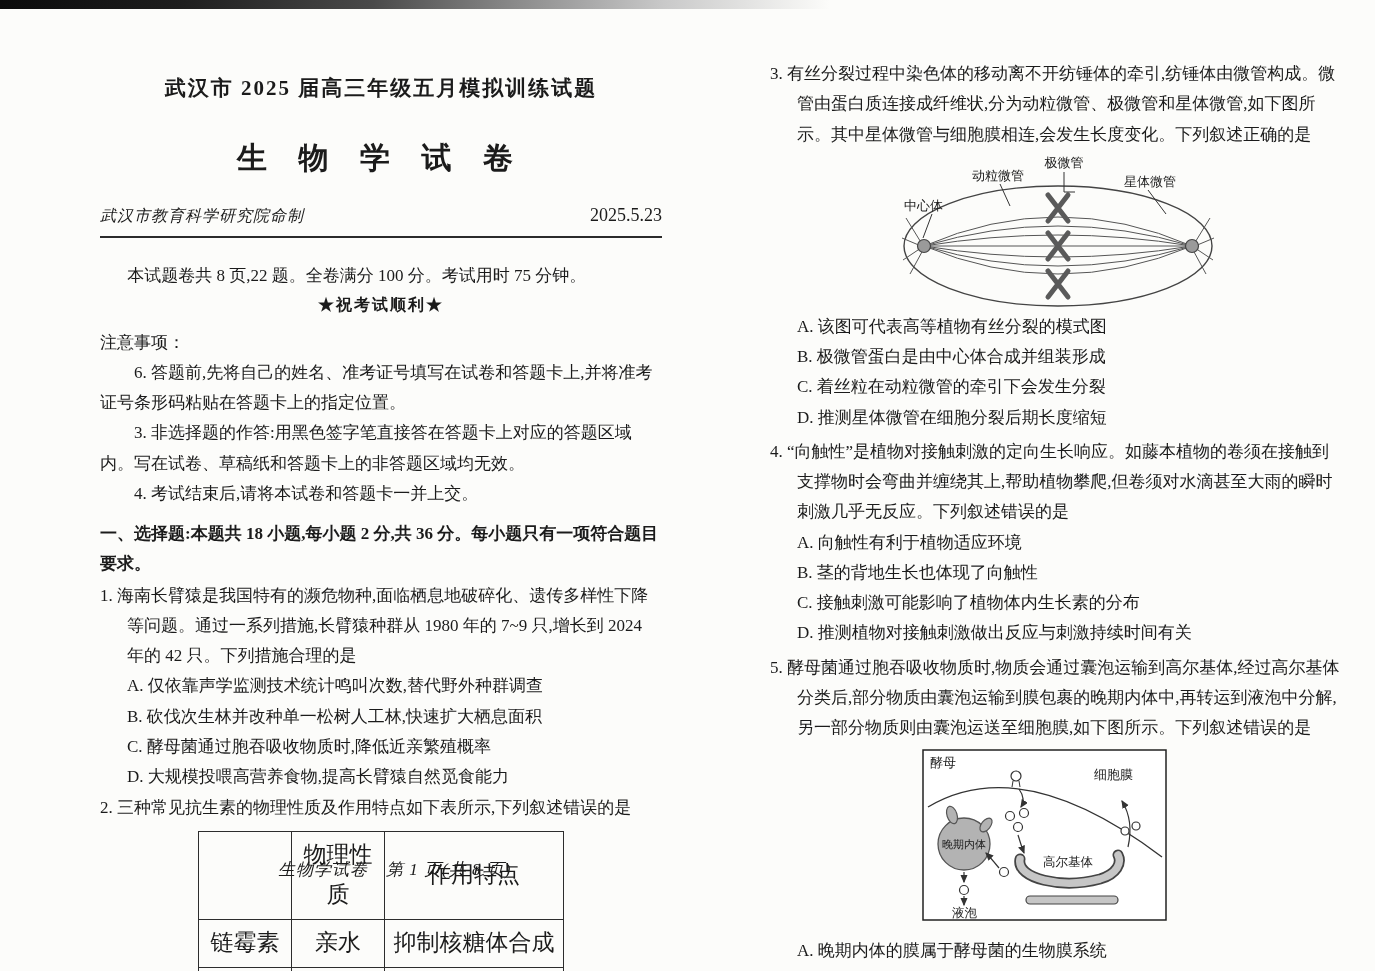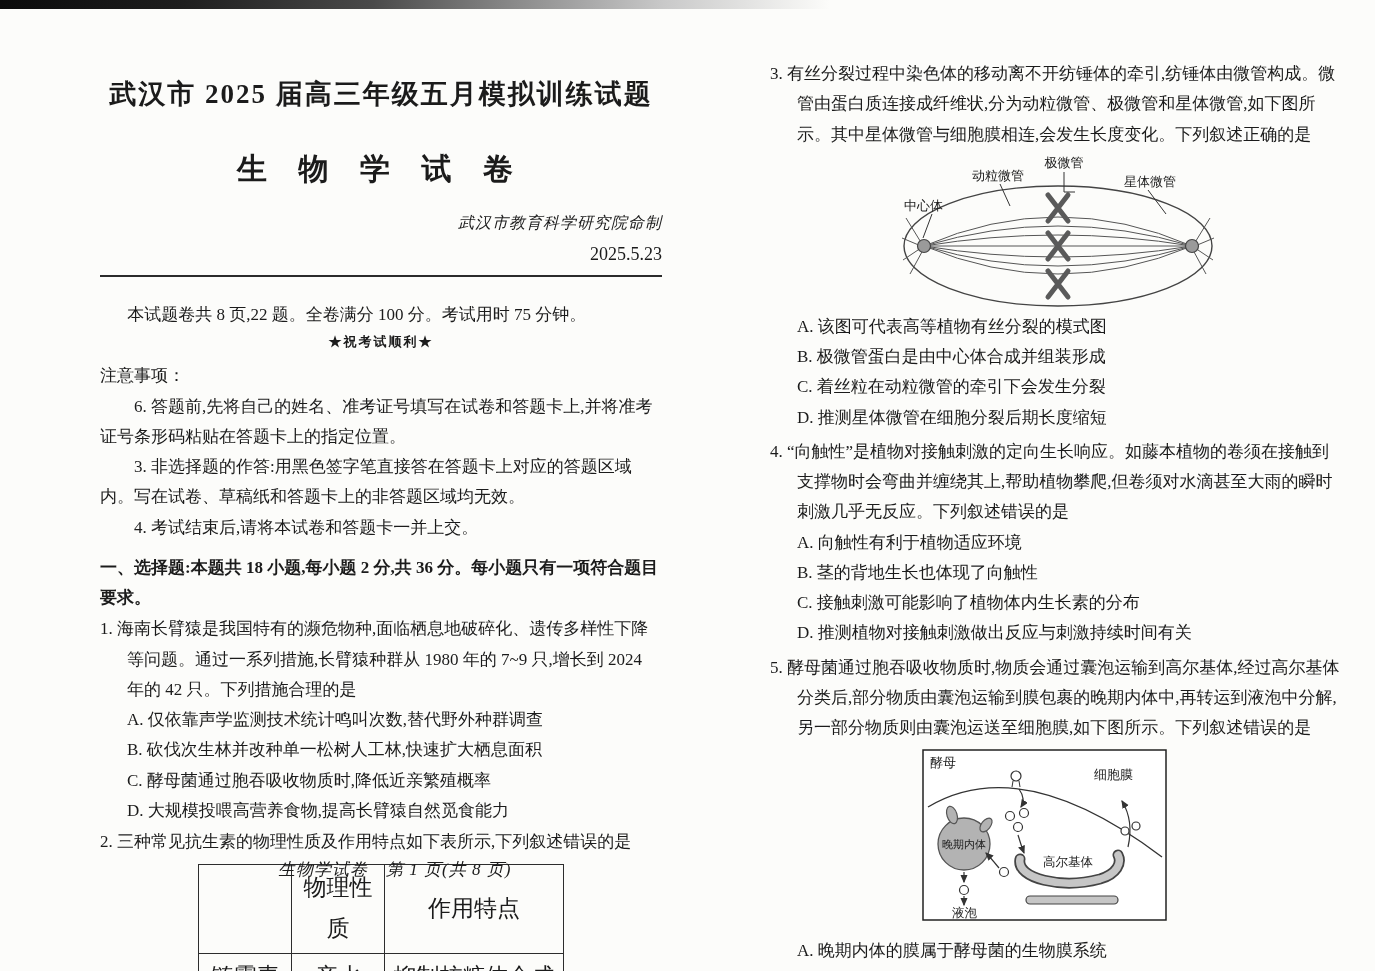--- a/index.html
+++ b/index.html
@@ -9,28 +9,28 @@
     font-family:"Liberation Serif","DejaVu Serif",serif;
   }
   .scan-edge {
     position:absolute; top:0; left:0; width:830px; height:9px;
     background:linear-gradient(to right,#0b0b0b 0%,#1e1e1e 22%,#4a4a4a 45%,#8a8a8a 62%,#c9c9c9 80%,rgba(252,252,250,0) 100%);
   }
   .col { position:absolute; font-size:17px; line-height:1.78; }
   .col-left  { left:100px; top:64px;  width:562px; }
   .col-right { left:770px; top:58px;  width:576px; }
 
-  .title1 { margin:6px 0 0; text-align:center; font-size:27px; font-weight:bold; letter-spacing:2px; }
+  .title1 { margin:6px 0 0; text-align:center; font-size:21px; font-weight:bold; letter-spacing:2px; }
   .title2 { margin:24px 0 14px; text-align:center; font-size:30px; font-weight:bold; letter-spacing:12px; }
   .pubrow { display:flex; justify-content:space-between; align-items:flex-end;
-            border-bottom:2.5px solid #2b2b2b; padding-bottom:5px;flex-direction:column; }
+            border-bottom:2.5px solid #2b2b2b; padding-bottom:5px; }
   .publisher { font-style:italic; font-size:16px; letter-spacing:1px; }
   .date { font-size:18px; }
   .exam-info { margin-top:23px; font-weight:normal; text-indent:1.6em; }
-  .blessing { margin:0 0 4px; text-align:center; font-weight:bold; font-size:13px; letter-spacing:2px; }
+  .blessing { margin:0 0 4px; text-align:center; font-weight:bold; font-size:16px; letter-spacing:2px; }
   .notice-head { margin-top:8px; font-weight:normal; }
   .notice-item { text-indent:2em; }
   .section-head { margin-top:10px; font-weight:bold; }
   .stem { padding-left:27px; text-indent:-27px; margin-top:1px; }
   .opt  { padding-left:27px; }
   .qtable { border-collapse:collapse; margin:7px auto 5px; }
   .qtable td { border:1.5px solid #2d2d2d; text-align:center; padding:3px 4px; font-size:23px; }
   .c1 { width:84px; } .c2 { width:84px; } .c3 { width:170px; }
   .fig { display:block; margin:2px auto; }
   .fig-yeast-wrap { margin:6px 0 4px 152px; }

